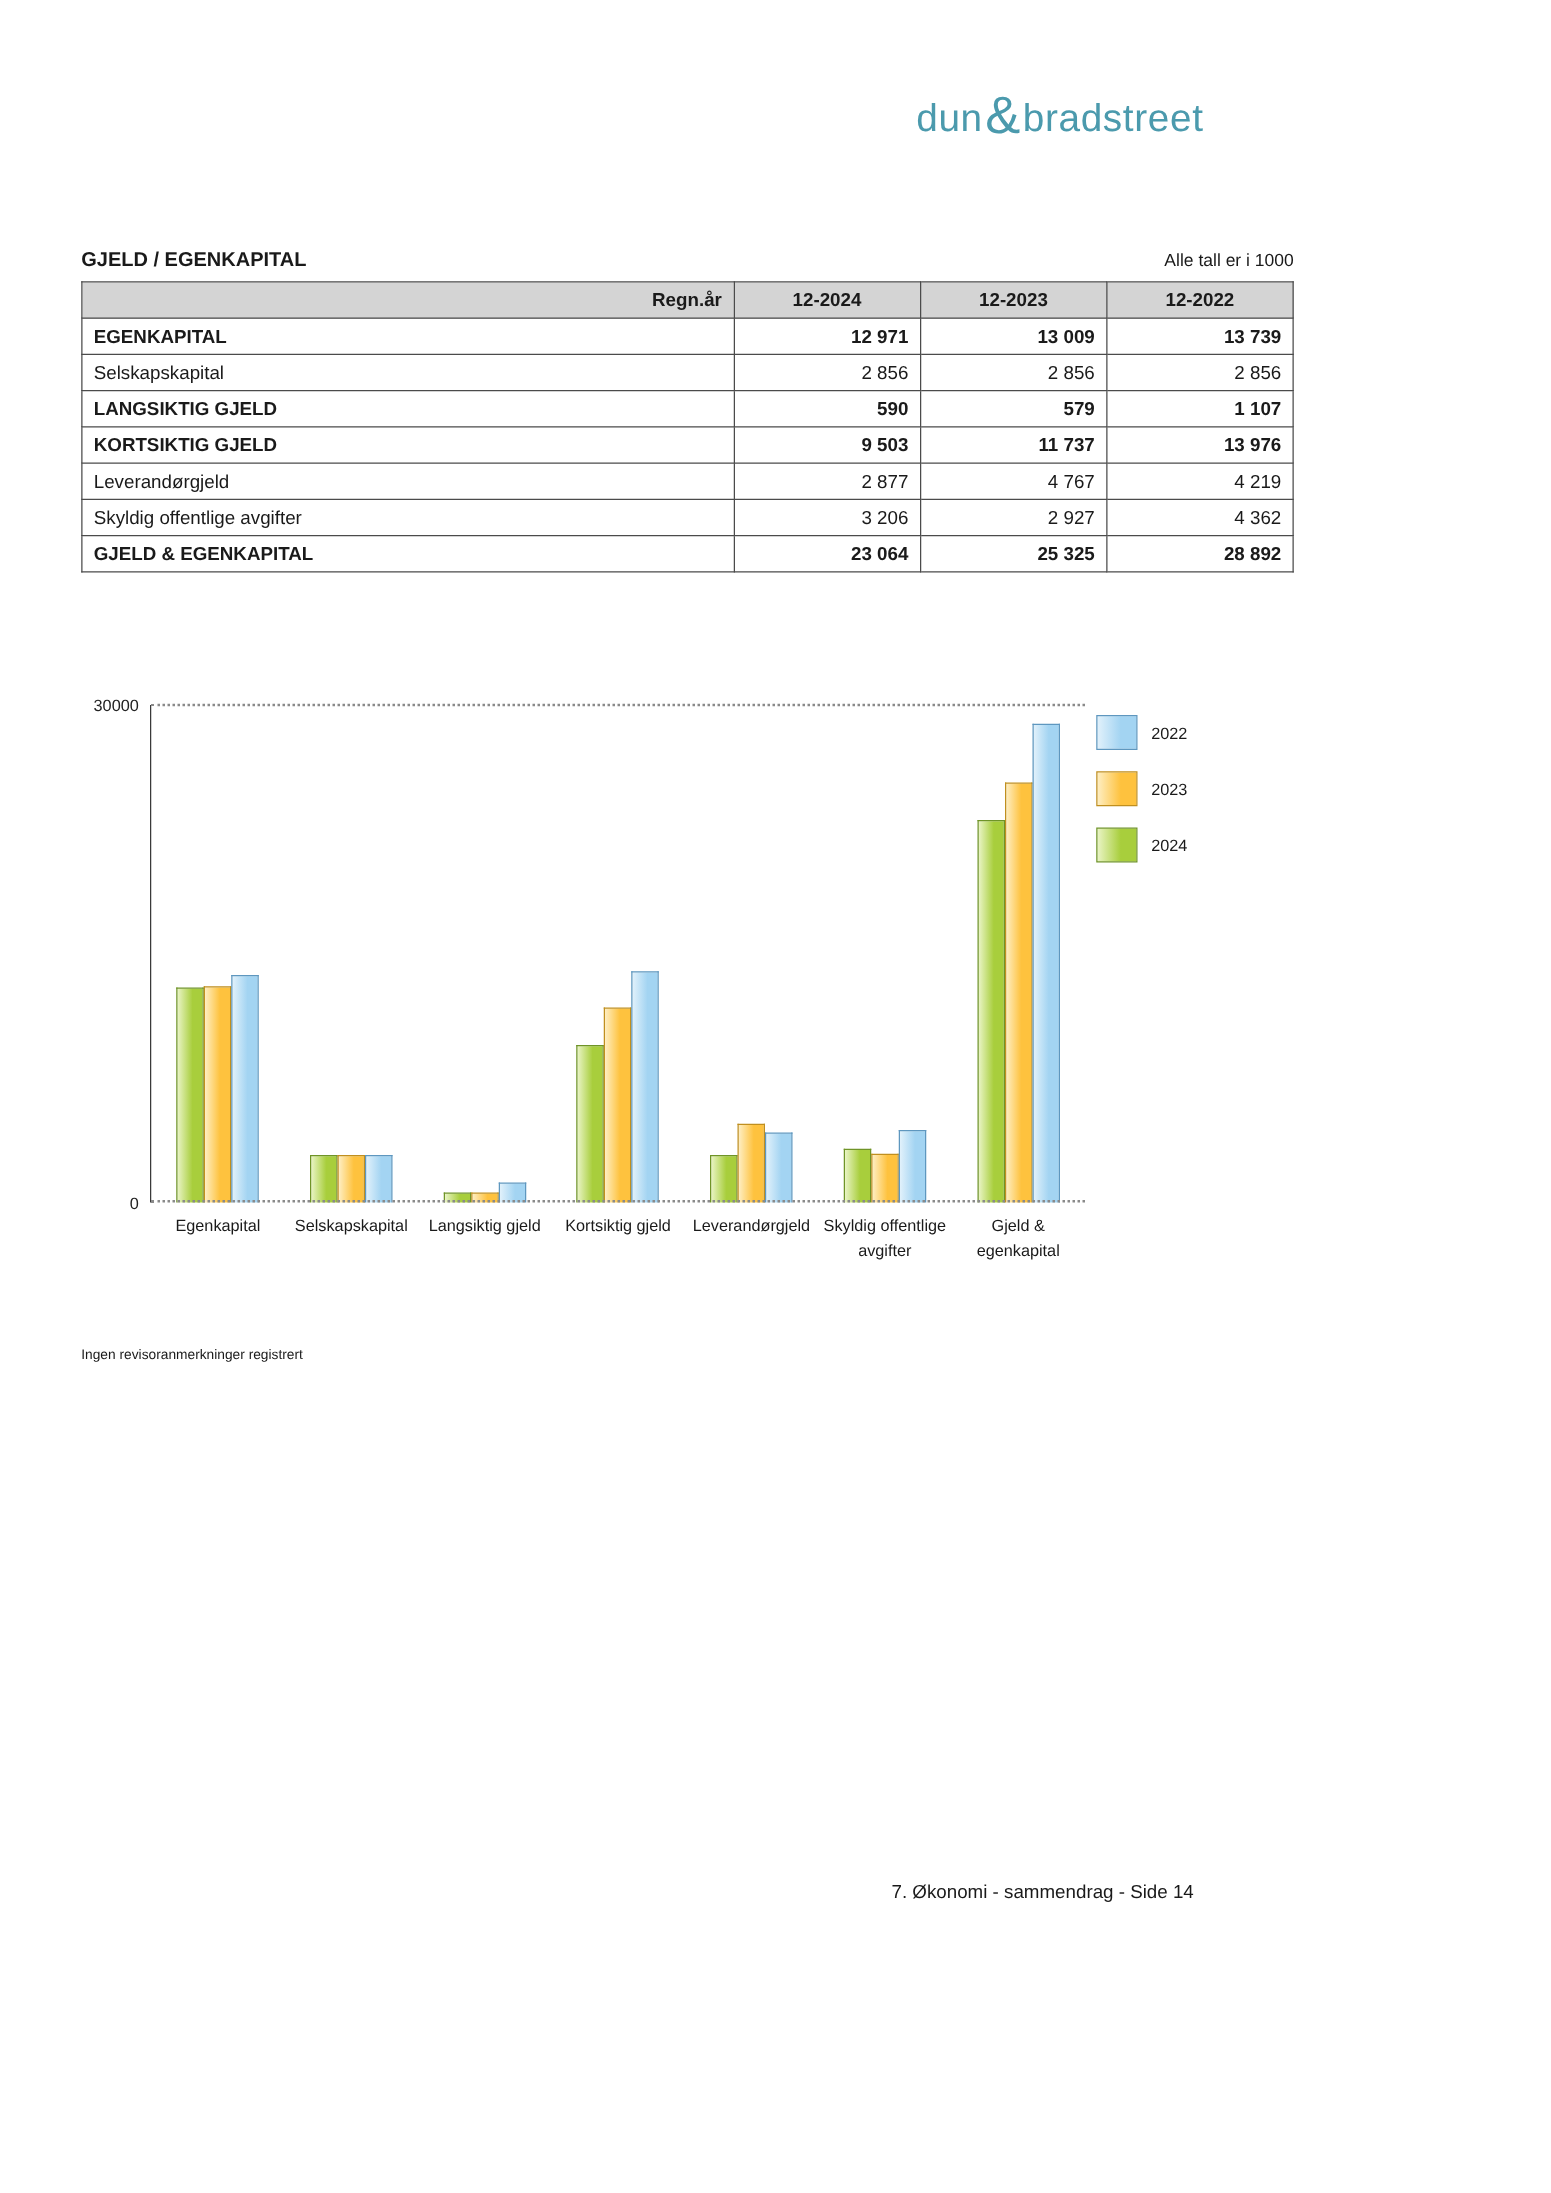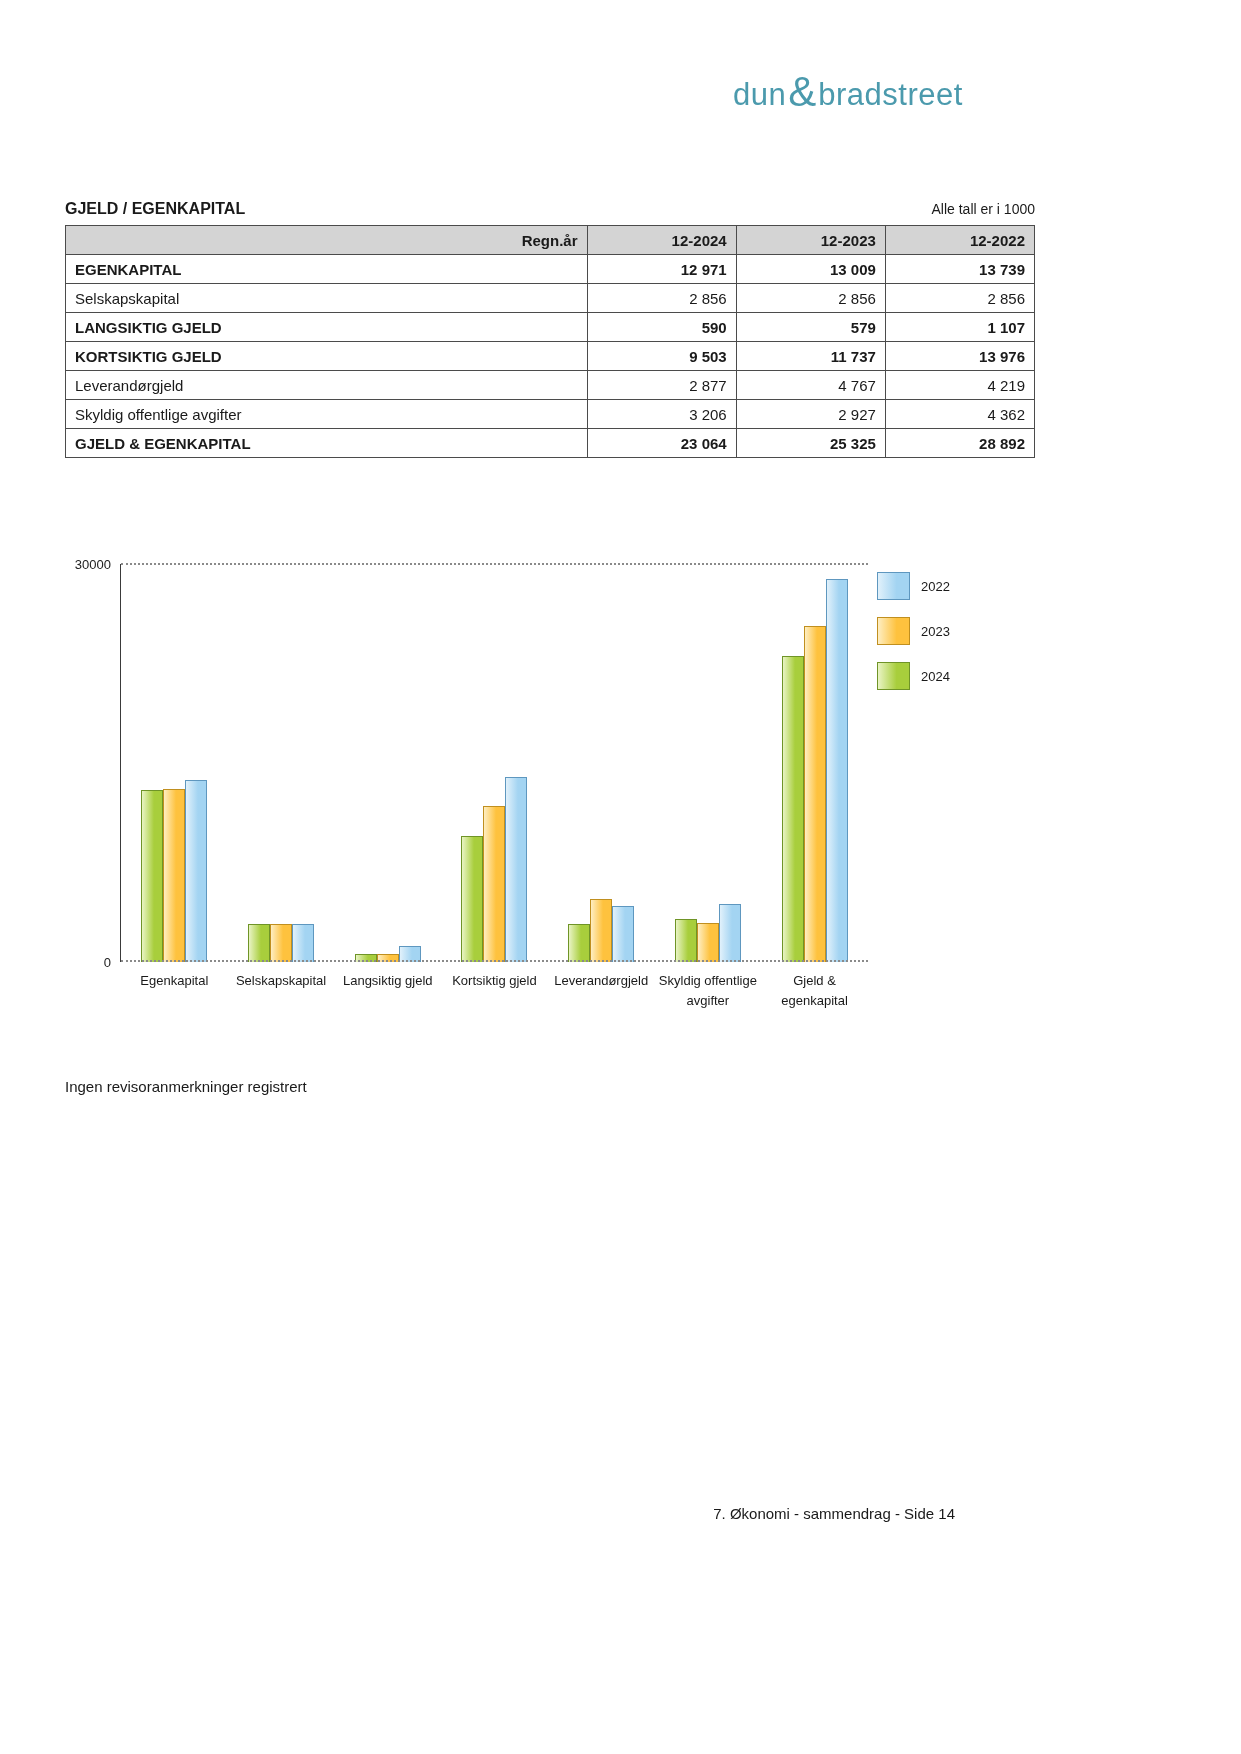--- a/index.html
+++ b/index.html
@@ -12,21 +12,21 @@
   .logo .word { font-size:31px; letter-spacing:0.5px; }
   .logo .amp { font-size:42px; line-height:1; margin:0 2px; position:relative; top:-3px; }
 
   
   .table-section { position:absolute; left:65px; top:200px; width:970px; }
   .table-header-row { display:flex; justify-content:space-between; align-items:baseline; margin-bottom:7px; }
   .table-title { font-size:16px; font-weight:bold; }
   .table-note { font-size:14px; }
   table.balance { width:100%; border-collapse:collapse; font-size:15px; border:1.5px solid #3f3f3f; }
   table.balance th, table.balance td { border:1px solid #4b4b4b; padding:4px 9px; height:29px; vertical-align:middle; }
-  table.balance thead th { background:#d4d4d4; font-weight:bold; text-align:right; }
+  table.balance thead th { background:#d4d4d4; font-weight:bold; }
   table.balance thead th.first { text-align:right; }
   table.balance td.label { text-align:left; }
   table.balance td.val { text-align:right; }
   table.balance tr.bold td { font-weight:bold; }
   col.c-label { width:479px; }
   col.c-val { width:137px; }
 
   
   .chart-section { position:absolute; left:65px; top:548px; width:1010px; height:460px;margin-top:16px; }
   .ylabel { position:absolute; left:0; width:46px; text-align:right; font-size:13px; color:#222; }
@@ -43,21 +43,21 @@
                text-align:center; font-size:13px; line-height:1.5; color:#1a1a1a; }
   .cat-label div { white-space:nowrap; }
   .legend { position:absolute; left:812px; top:8px; }
   .legend-item { display:flex; align-items:center; margin-bottom:17px; }
   .legend-swatch { width:33px; height:28px; border:1px solid #555; margin-right:11px; }
   .legend-label { font-size:13px; color:#1a1a1a; }
 
   
   .revisor { position:absolute; left:65px; top:1078px; width:890px; }
   .revisor-title { font-size:16px; font-weight:bold; margin-bottom:17px; }
-  .revisor-text { font-size:15px; }
+  .revisor-text { font-size:11px; }
 
   
   .footer { position:absolute; left:65px; top:1505px; width:890px; text-align:right; font-size:15px; color:#1a1a1a; }
 </style>
 </head>
 <body>
 
 <div class="page">
 
   <div class="logo">

